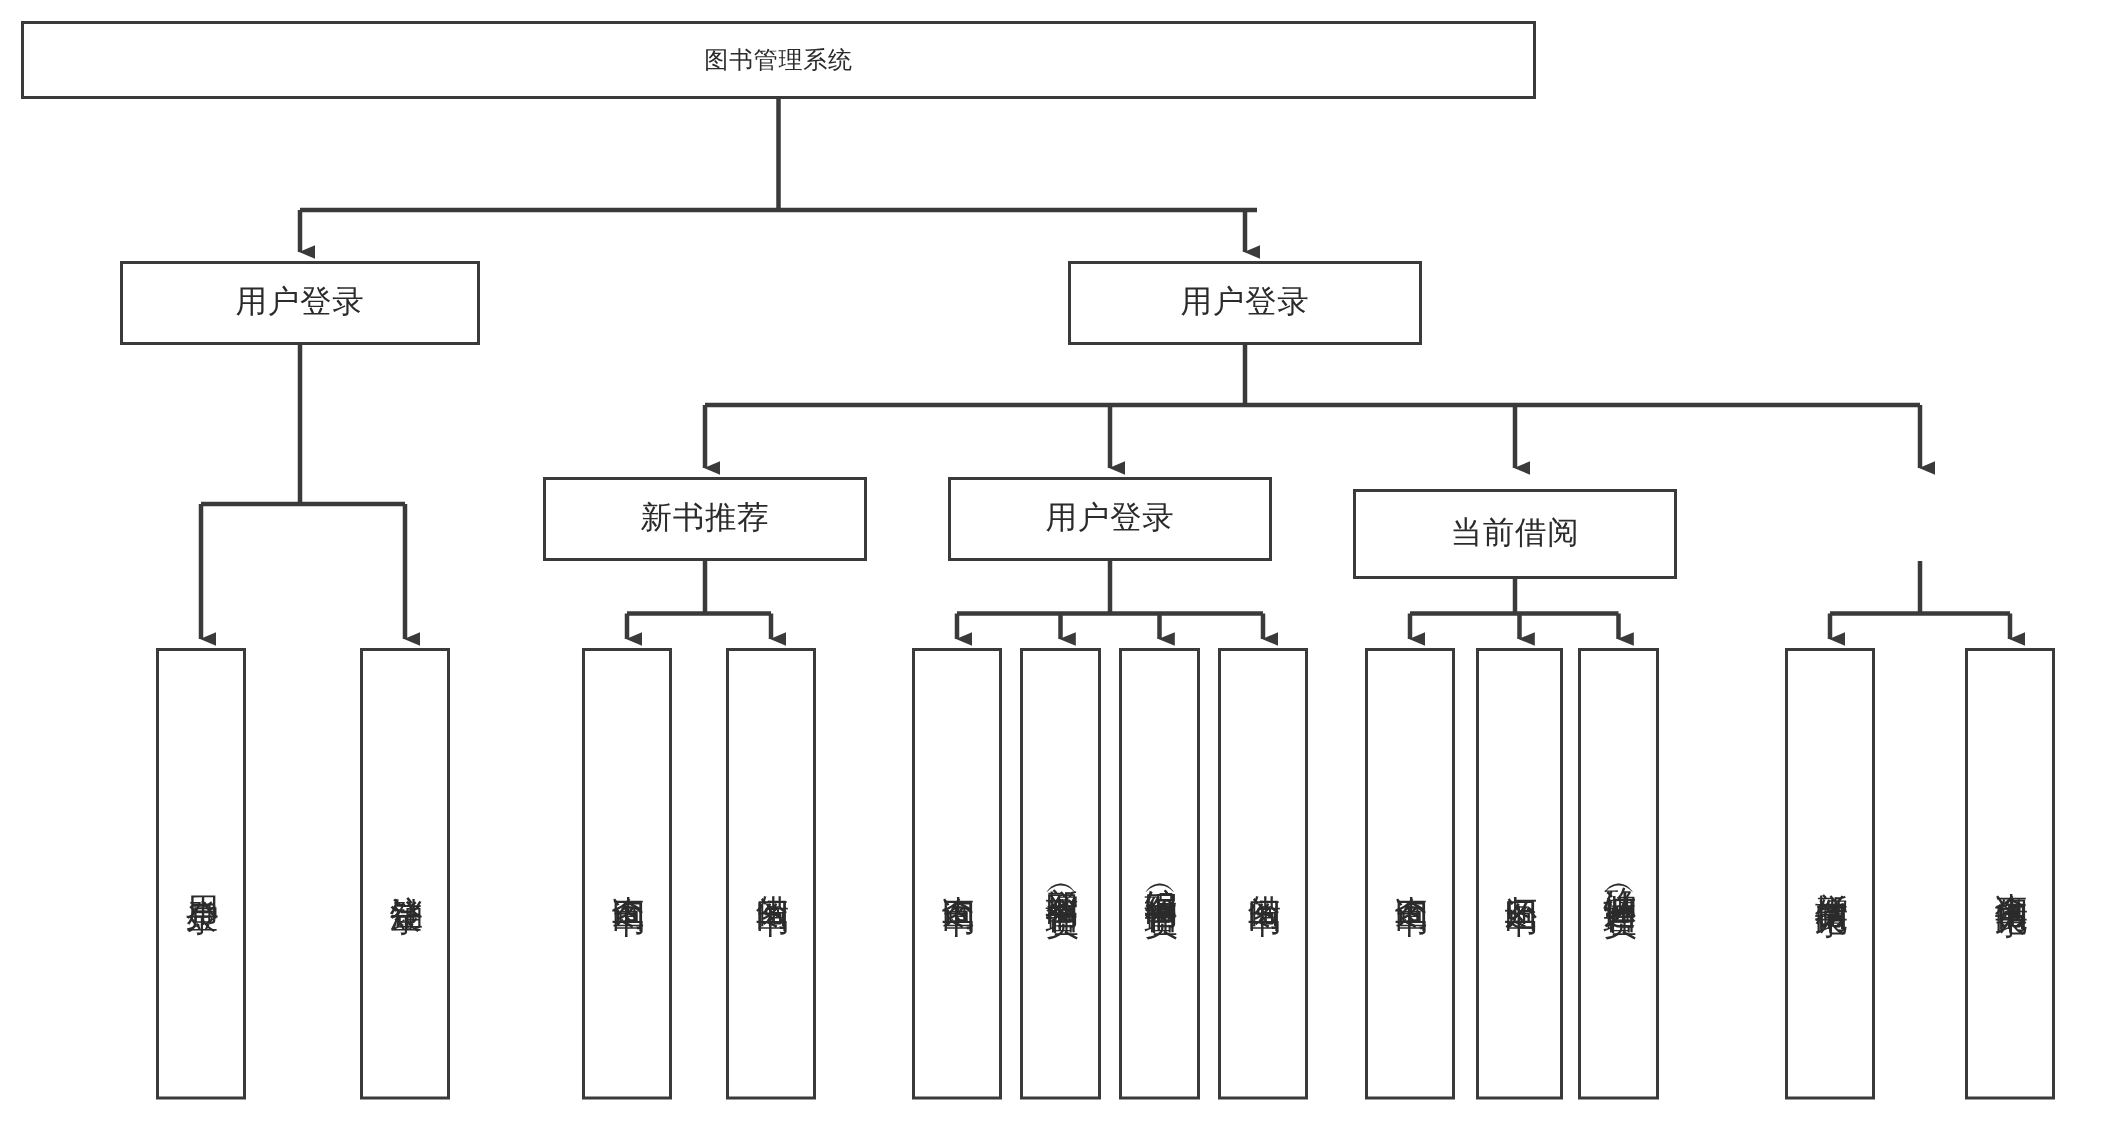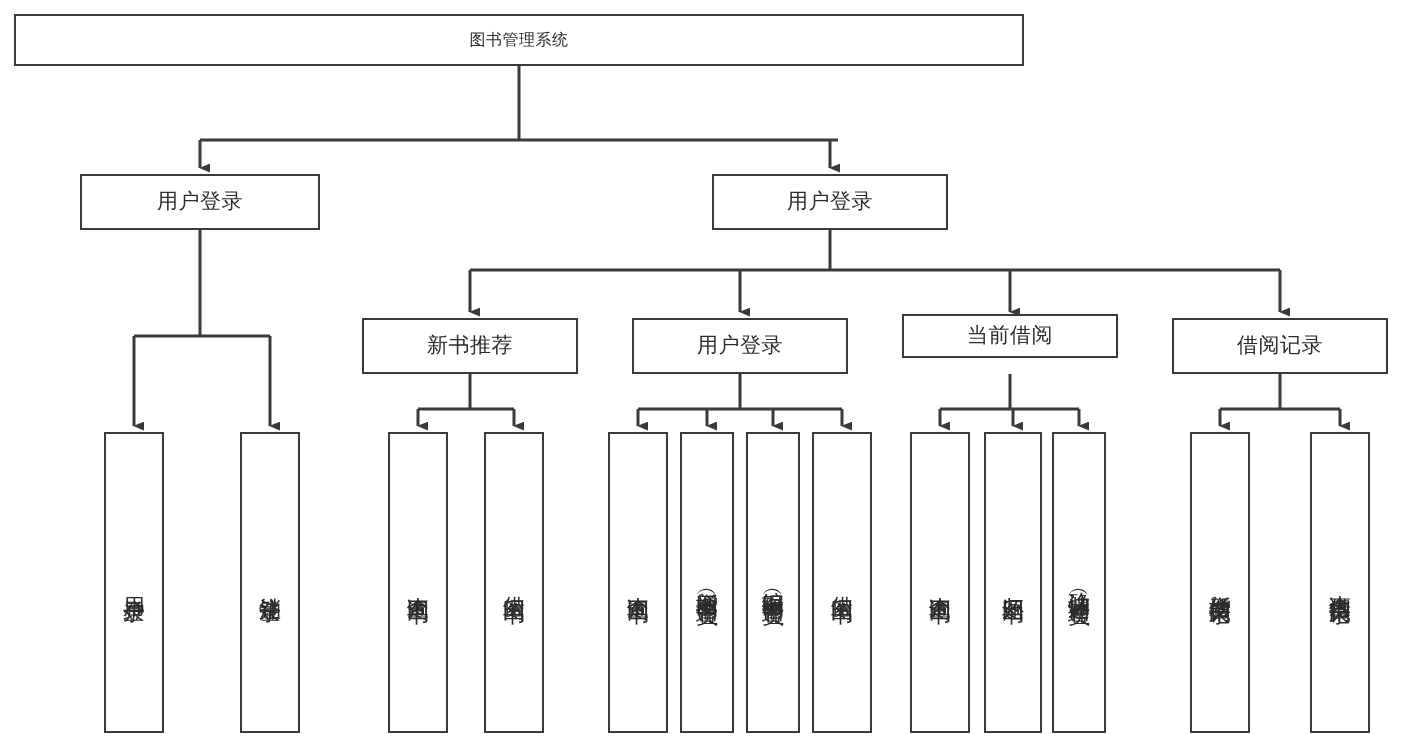--- a/index.html
+++ b/index.html
@@ -139,25 +139,22 @@
   <div class="node" style="left:712px; top:174px; width:236px; height:56px;">
     <span class="node-h">用户登录</span>
   </div>
 
   <div class="node" style="left:362px; top:318px; width:216px; height:56px;align-items:center;">
     <span class="node-h">新书推荐</span>
   </div>
   <div class="node" style="left:632px; top:318px; width:216px; height:56px;">
     <span class="node-h">用户登录</span>
   </div>
-  <div class="node" style="left:902px; top:314px; width:216px; height:44px;">
+  <div class="node" style="left:902px; top:326px; width:216px; height:60px;">
     <span class="node-h">当前借阅</span>
-  </div>
-  <div class="node" style="left:1172px; top:318px; width:216px; height:56px;">
-    <span class="node-h">借阅记录</span>
   </div>
 
   <div class="node" style="left:104px; top:432px; width:60px; height:301px;">
     <span class="node-v">用户登录</span>
   </div>
   <div class="node" style="left:240px; top:432px; width:60px; height:301px;">
     <span class="node-v">注销登录</span>
   </div>
 
   <div class="node" style="left:388px; top:432px; width:60px; height:301px;">

